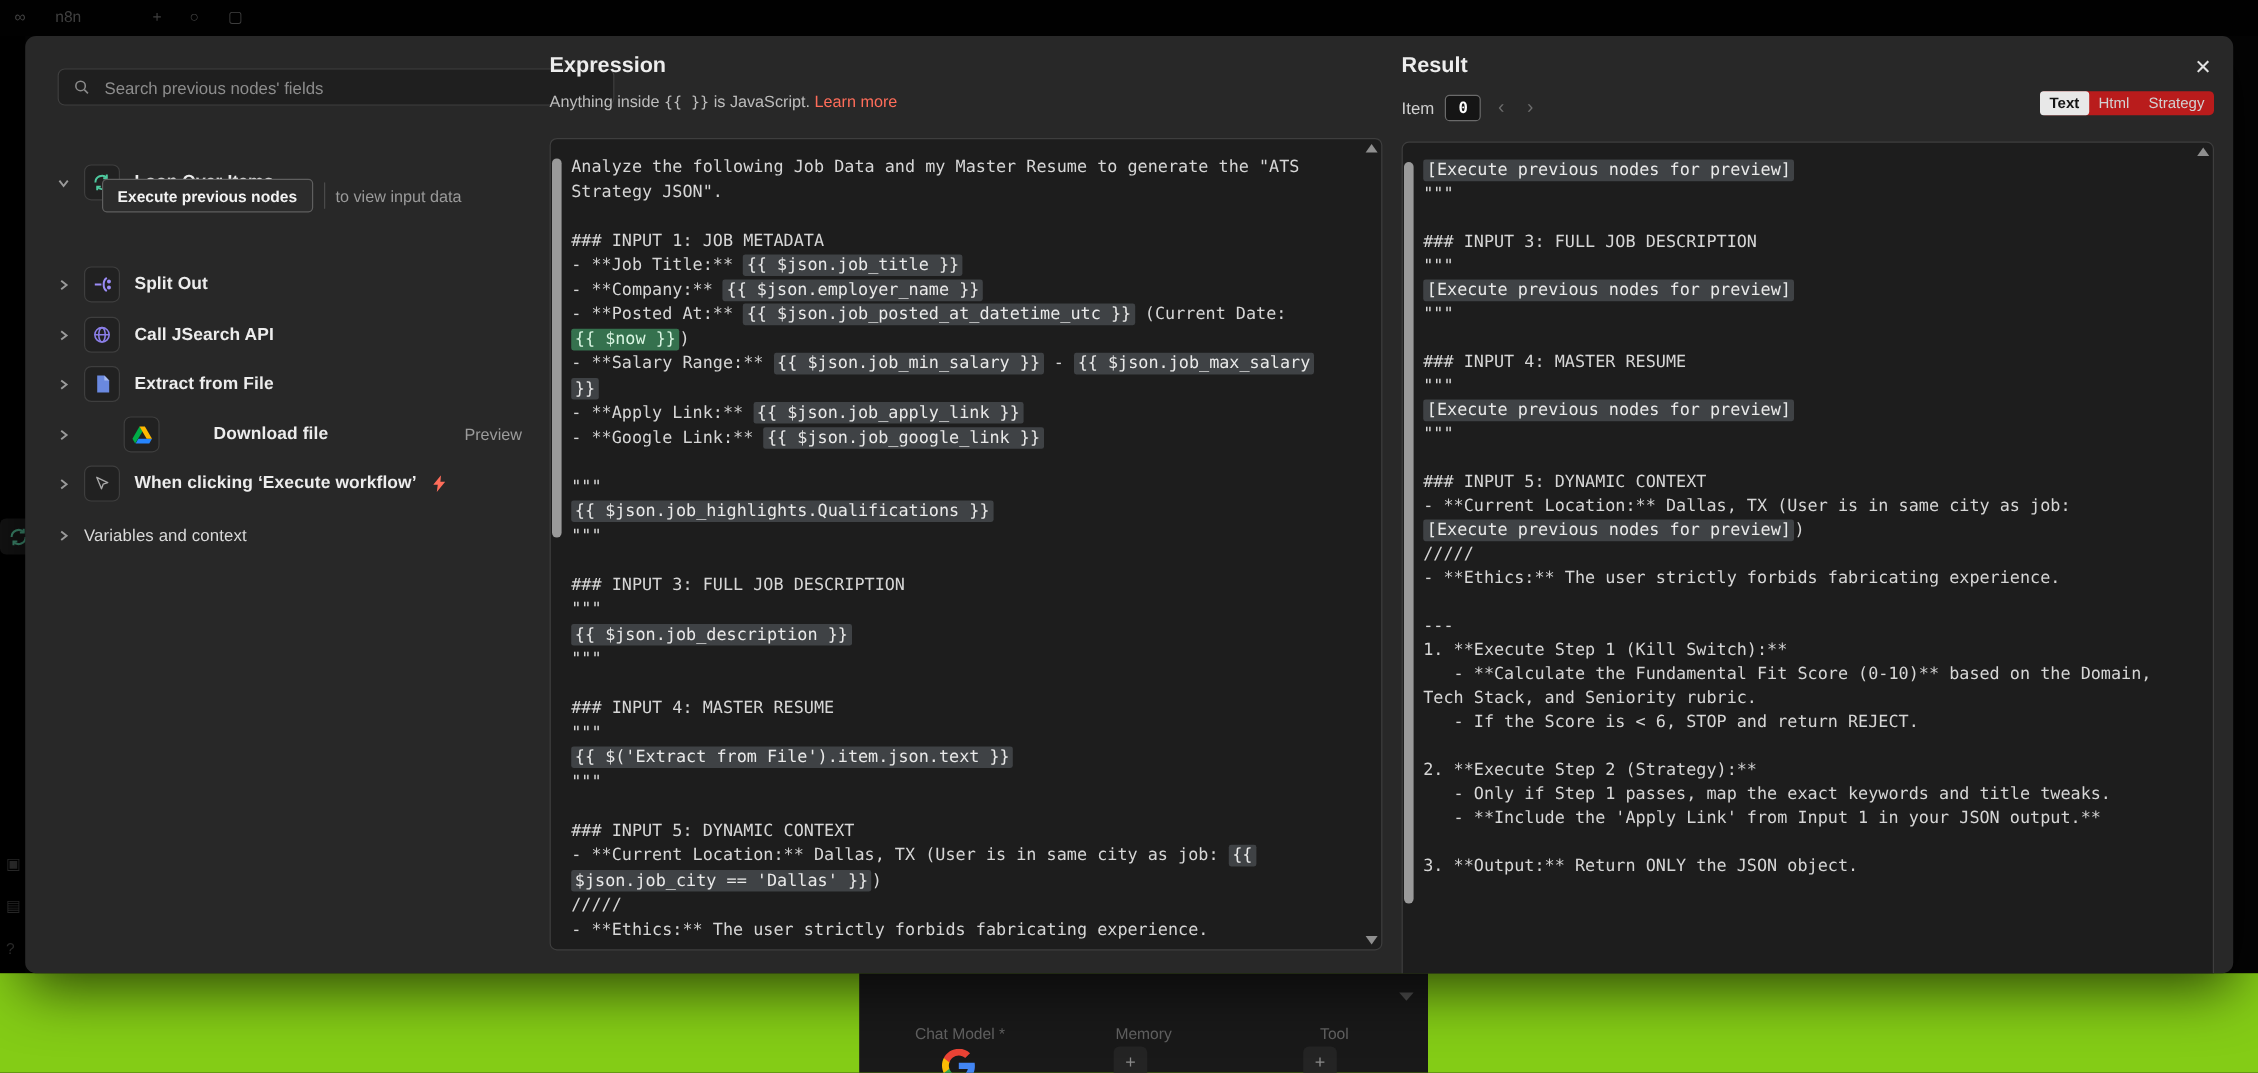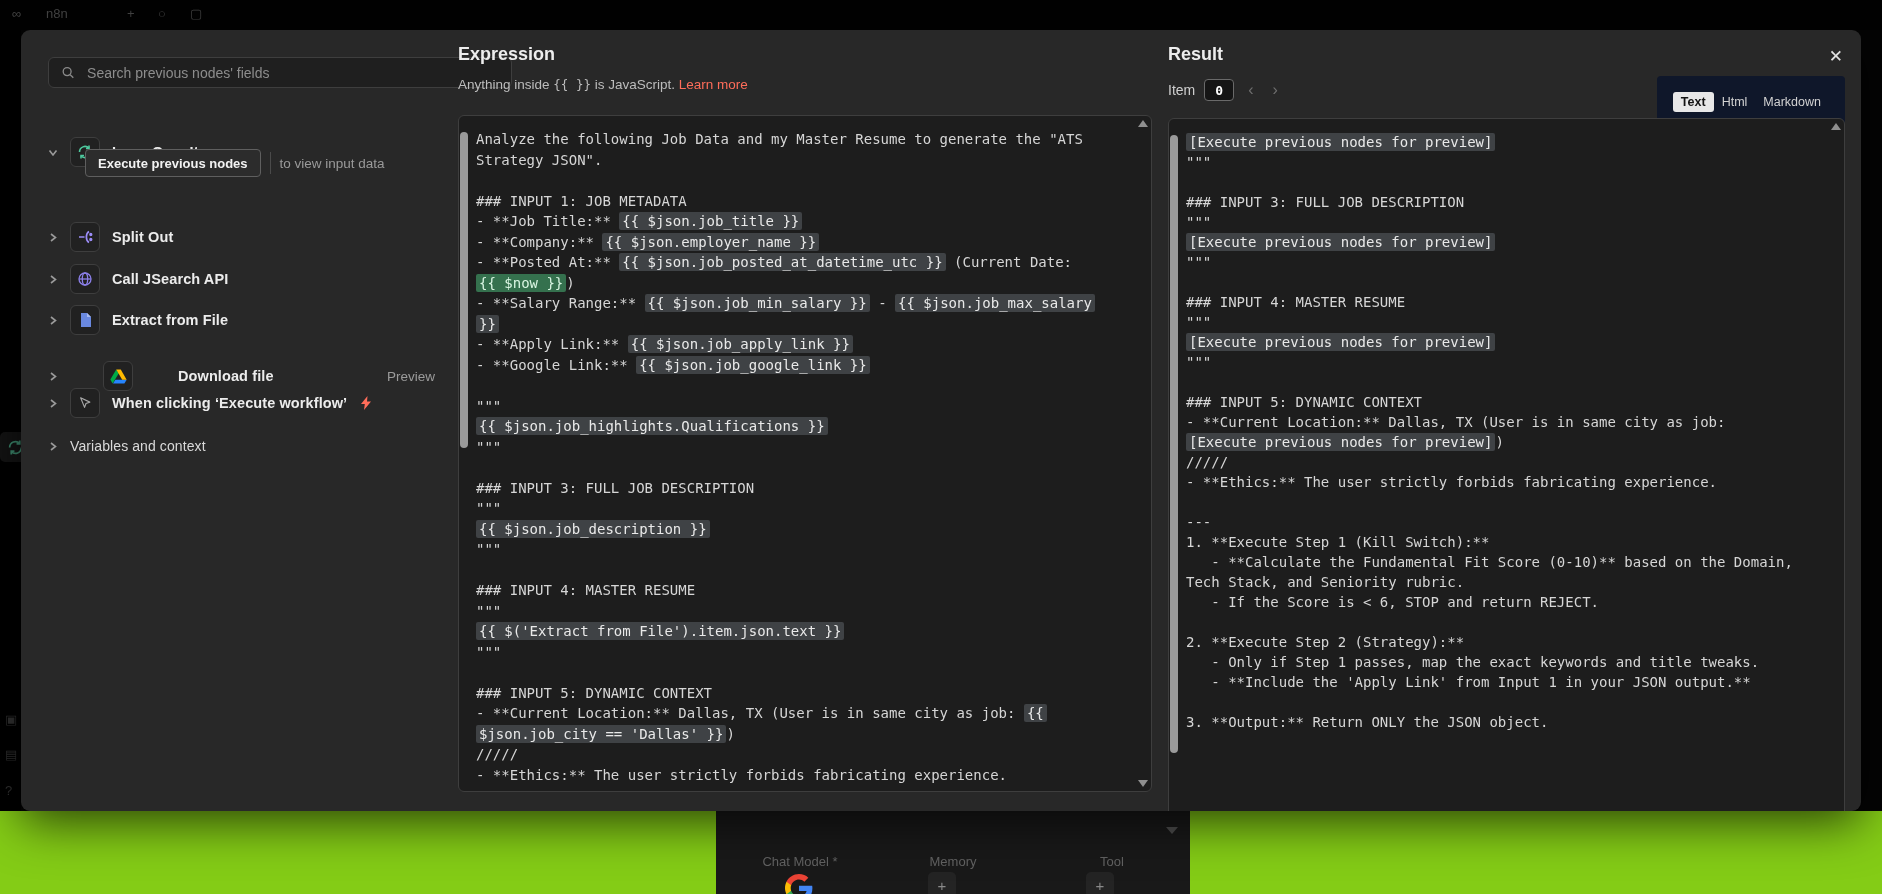--- a/index.html
+++ b/index.html
@@ -66,21 +66,21 @@
   .hl2{background:#35714e;color:#d9f5e2;border-radius:2px;padding:1px 3px;}
 
   
   #item-row{position:absolute;left:1147px;top:49px;display:flex;align-items:center;gap:9px;}
   #item-label{color:#cfcfcf;font-size:14px;}
   #item-value{min-width:18px;height:20px;padding:0 5px;background:#151515;border:1px solid #6a6a6a;border-radius:4px;
       color:#fff;font-size:13px;font-weight:700;font-family:"DejaVu Sans Mono",monospace;
       display:flex;align-items:center;justify-content:center;}
   .item-arrow{color:#6e6e6e;font-size:16px;padding:0 5px;cursor:pointer;}
   #close-btn{position:absolute;right:18px;top:18px;color:#e2e2e2;font-size:17px;cursor:pointer;line-height:1;}
-  #mode-group{position:absolute;right:16px;top:46px;background:#0f172a;border-radius:4px;padding:16px;
+  #mode-group{position:absolute;right:16px;top:46px;background:#b91c1c;border-radius:4px;padding:0;
       display:flex;align-items:center;}
   .mode-btn{padding:3px 8px;font-size:12.5px;color:#d2d2d2;border-radius:3px;cursor:pointer;}
   .mode-btn.active{background:#e8e8e8;color:#141414;font-weight:700;}
 
   
   .sb{position:absolute;right:3px;width:10px;display:flex;flex-direction:column;align-items:center;}
   .sb-thumb{position:absolute;width:8px;background:#9a9a9a;border-radius:4px;left:1px;}
   .arr-up{width:0;height:0;border-left:5px solid transparent;border-right:5px solid transparent;border-bottom:7px solid #8f8f8f;}
   .arr-down{width:0;height:0;border-left:5px solid transparent;border-right:5px solid transparent;border-top:7px solid #8f8f8f;}
 </style>
@@ -195,21 +195,21 @@
           </svg>
         </span>
         <span class="icon-box">
           <svg width="15" height="16" viewBox="0 0 15 16">
             <path d="M3 1h6l4 4v10H3z" fill="#6a89e0"></path>
             <path d="M9 1l4 4H9z" fill="#a9bcf0"></path>
           </svg>
         </span>
         <span class="side-label">Extract from File</span>
       </div>
-      <div class="side-row" style="top: 299px; width: 400px; gap: 45px;">
+      <div class="side-row" style="top: 285px; width: 400px; gap: 45px;">
         <span class="side-chev">
           <svg width="11" height="11" viewBox="0 0 10 10" fill="none" stroke="#9a9a9a" stroke-width="1.6">
             <polyline points="3,1.5 7.5,5 3,8.5"></polyline>
           </svg>
         </span>
         <span class="icon-box">
           <svg width="17" height="15" viewBox="0 0 24 21">
             <path fill="#2684fc" d="M4.3 20.5l3.2-5.5h16l-3.2 5.5z"></path>
             <path fill="#00ac47" d="M8.8.5L.5 14.9l3.2 5.6L12.5 6z"></path>
             <path fill="#ffba00" d="M15.2.5H8.8l8.4 14.5h6.3z"></path>
@@ -307,21 +307,21 @@
   <div id="item-row">
     <span id="item-label">Item</span>
     <span id="item-value">0</span>
     <span class="item-arrow">‹</span>
     <span class="item-arrow">›</span>
   </div>
   <div id="close-btn">✕</div>
   <div id="mode-group">
       <span class="mode-btn active">Text</span>
       <span class="mode-btn">Html</span>
-      <span class="mode-btn">Markdown</span>
+      <span class="mode-btn">Strategy</span>
     </div>
 
   <div id="result-box" class="code-box">
     <div class="code-inner" id="result-code">
         <div class="code-line"><span class="hl">[Execute previous nodes for preview]</span></div>
         <div class="code-line"><span>"""</span></div>
         <div class="code-line">&nbsp;</div>
         <div class="code-line"><span>### INPUT 3: FULL JOB DESCRIPTION</span></div>
         <div class="code-line"><span>"""</span></div>
         <div class="code-line"><span class="hl">[Execute previous nodes for preview]</span></div>

